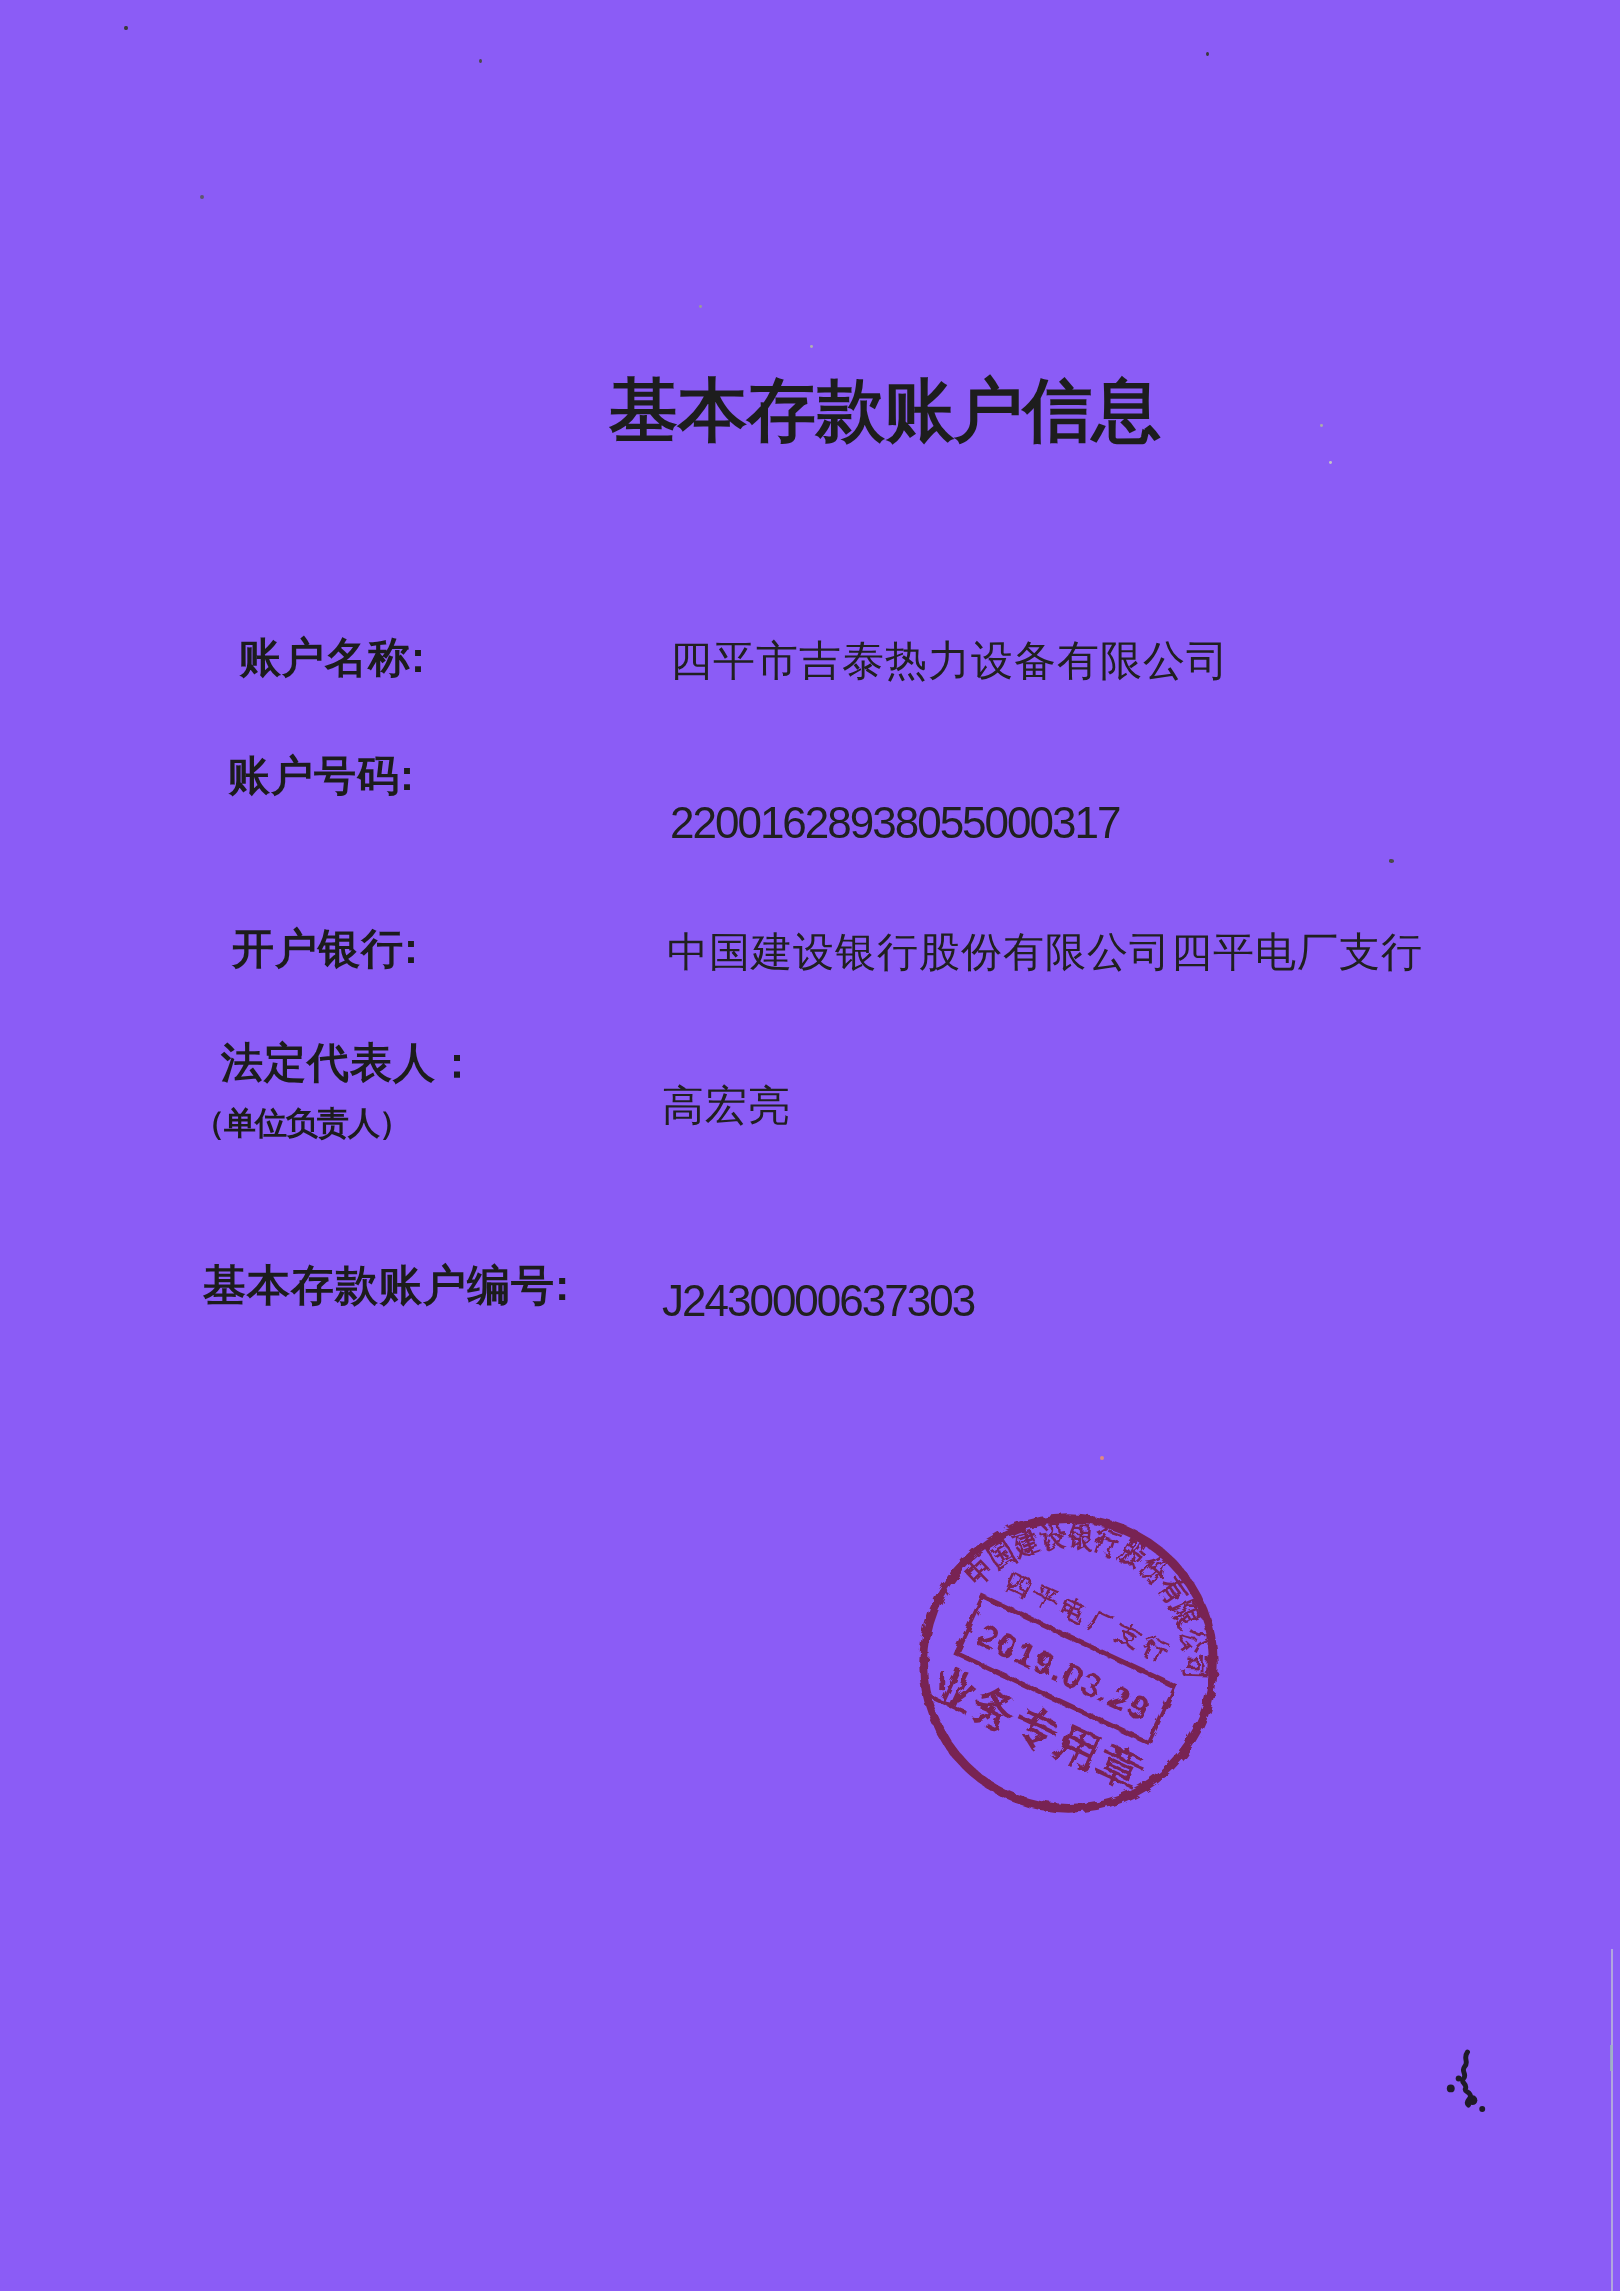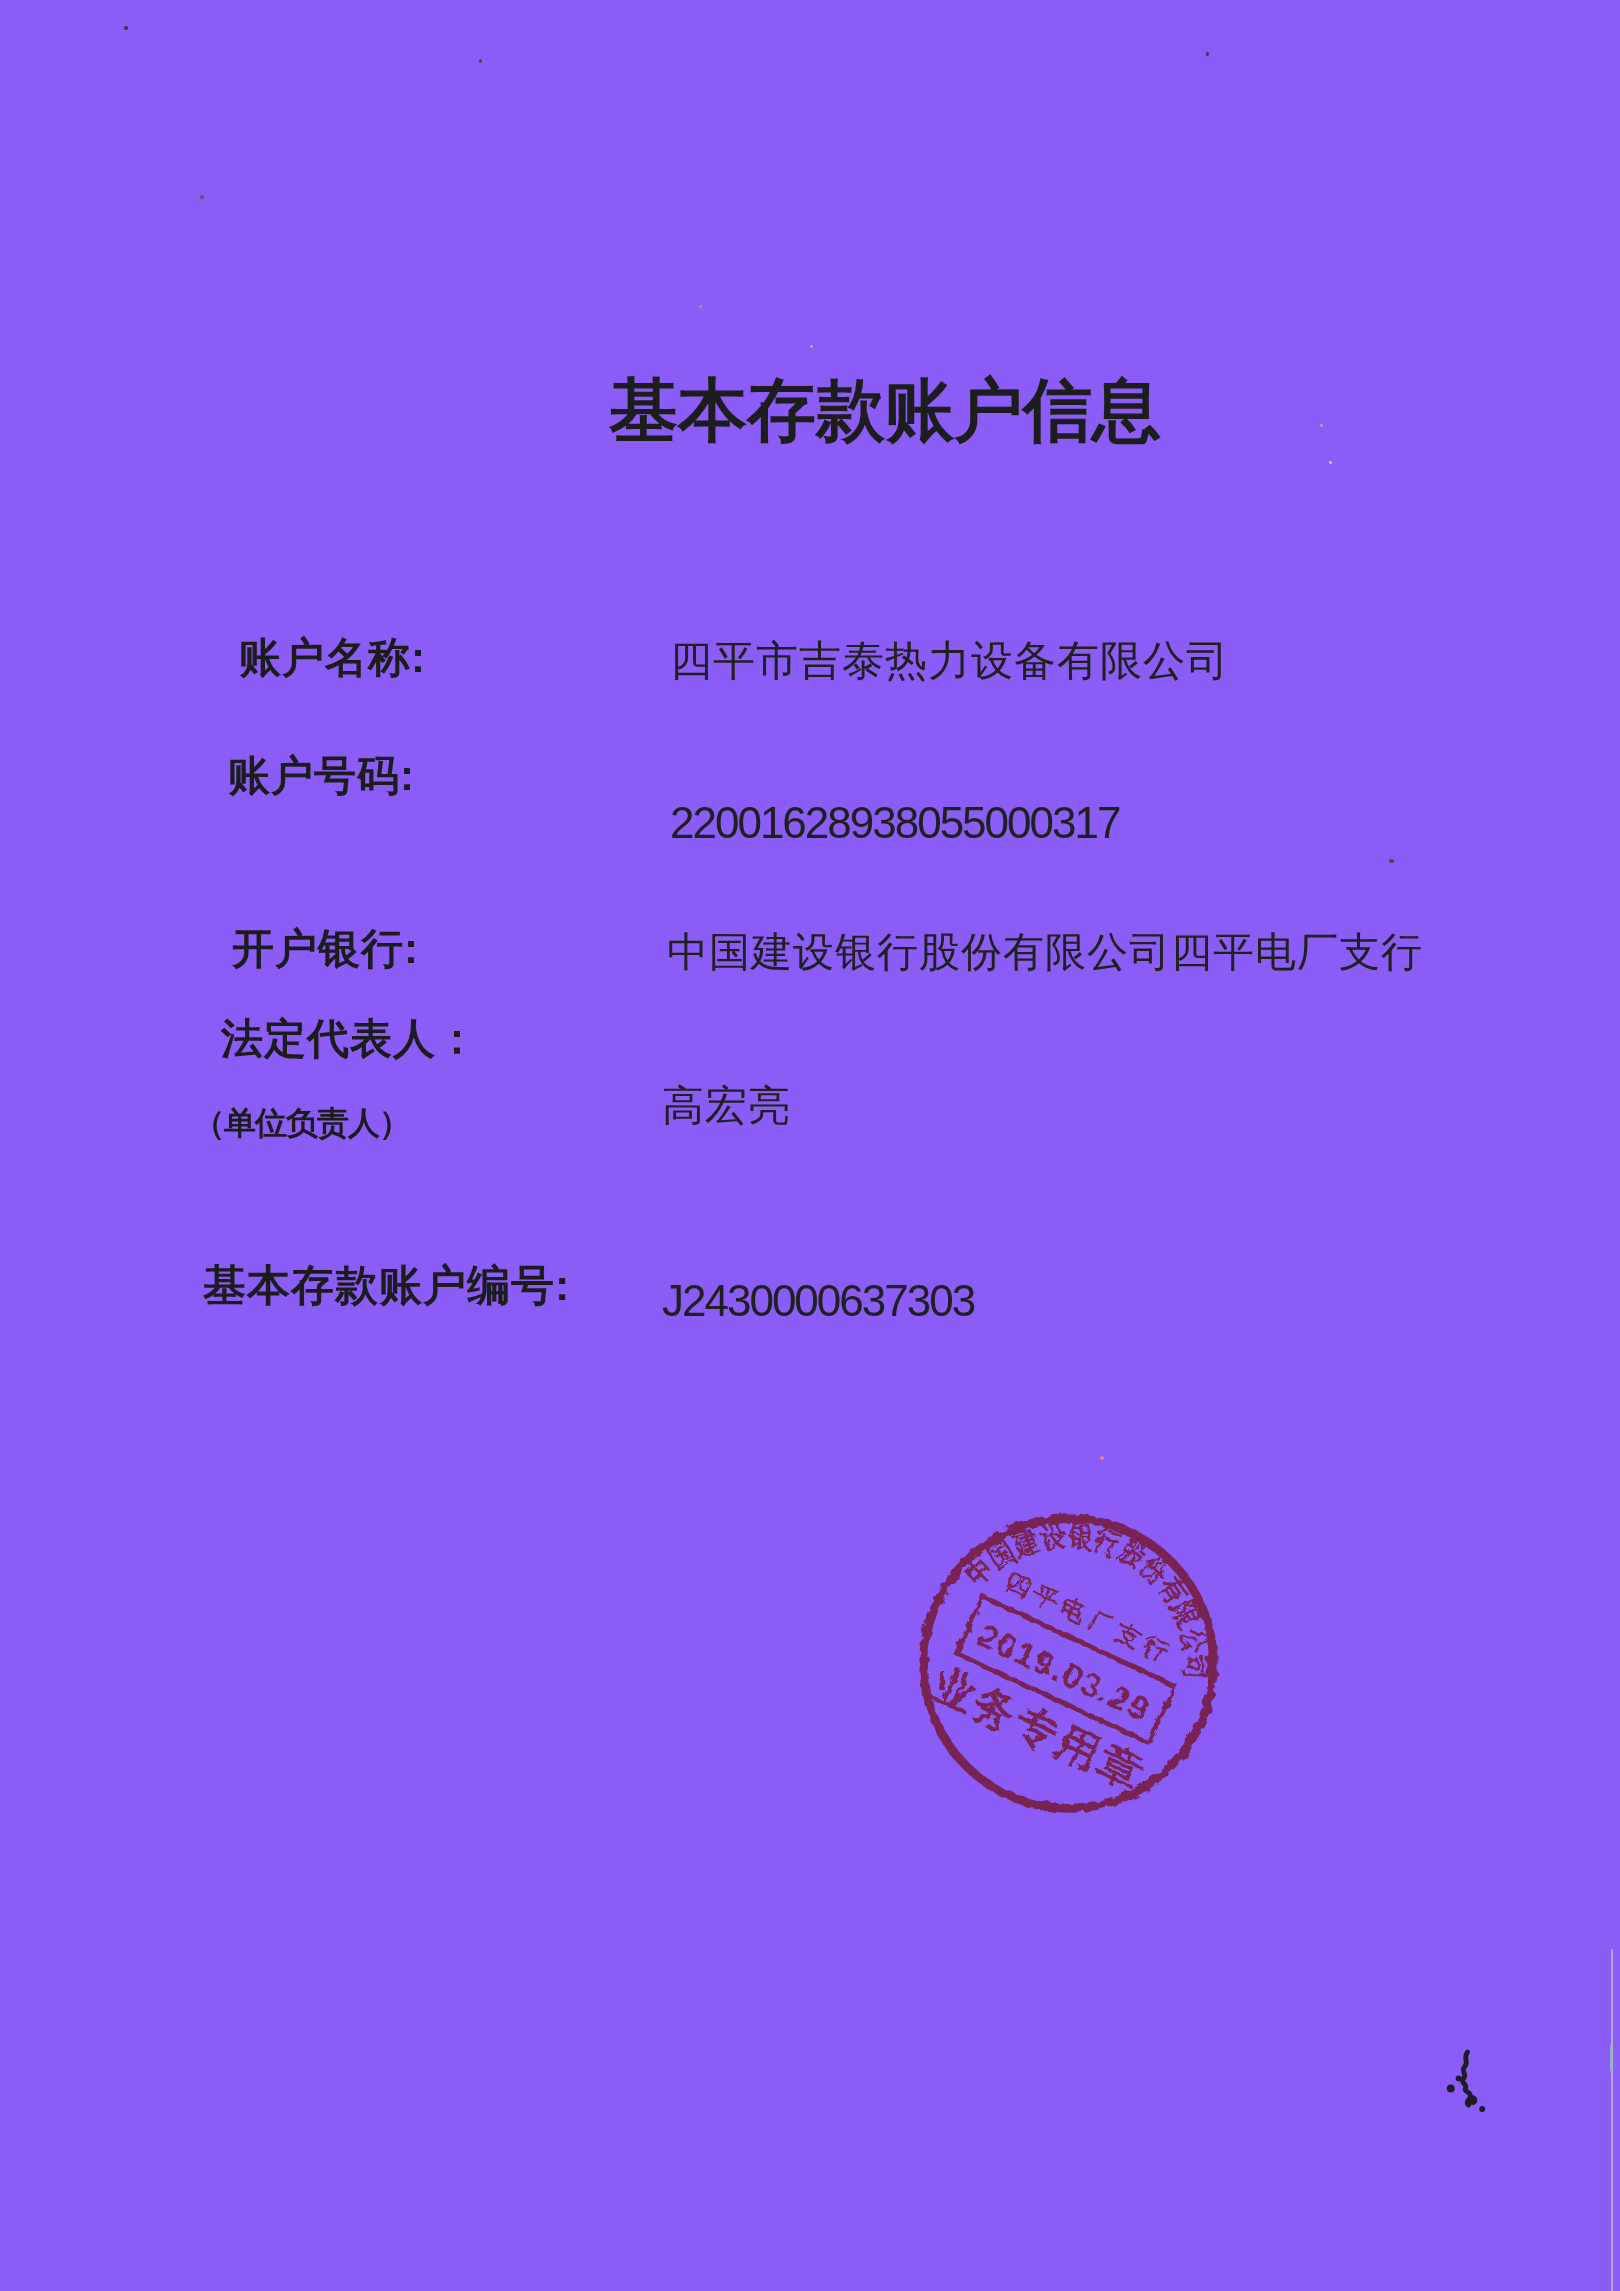--- a/index.html
+++ b/index.html
@@ -26,21 +26,21 @@
     font-size:42px;font-weight:400;letter-spacing:1px;
     color:#202020;white-space:nowrap;
   }
   .numeric{font-size:44px;letter-spacing:-2px;font-weight:500;}
   #lbl-account-name{left:228px;top:630px;margin-left:11px;}
   #val-account-name{left:670px;top:633px;}
   #lbl-account-number{left:228px;top:748px;}
   #val-account-number{left:670px;top:798px;}
   #lbl-bank{left:232px;top:921px;}
   #val-bank{left:667px;top:925px;font-size:41px;}
-  #lbl-legal-rep-1{left:221px;top:1011px;font-family:Liberation Mono, monospace;}
+  #lbl-legal-rep-1{left:221px;top:1035px;font-family:Liberation Mono, monospace;}
   #lbl-legal-rep-2{left:193px;top:1102px;font-size:32px;letter-spacing:-1px;}
   #val-legal-rep{left:662px;top:1078px;}
   #lbl-basic-no{left:203px;top:1257px;font-size:43px;}
   #val-basic-no{left:662px;top:1276px;}
   #date-line{
     left:933px;top:1735px;
     font-size:45px;font-weight:500;color:#161616;
     white-space:nowrap;display:flex;align-items:baseline;
   }
   #date-line .dseg{display:inline-block;}

